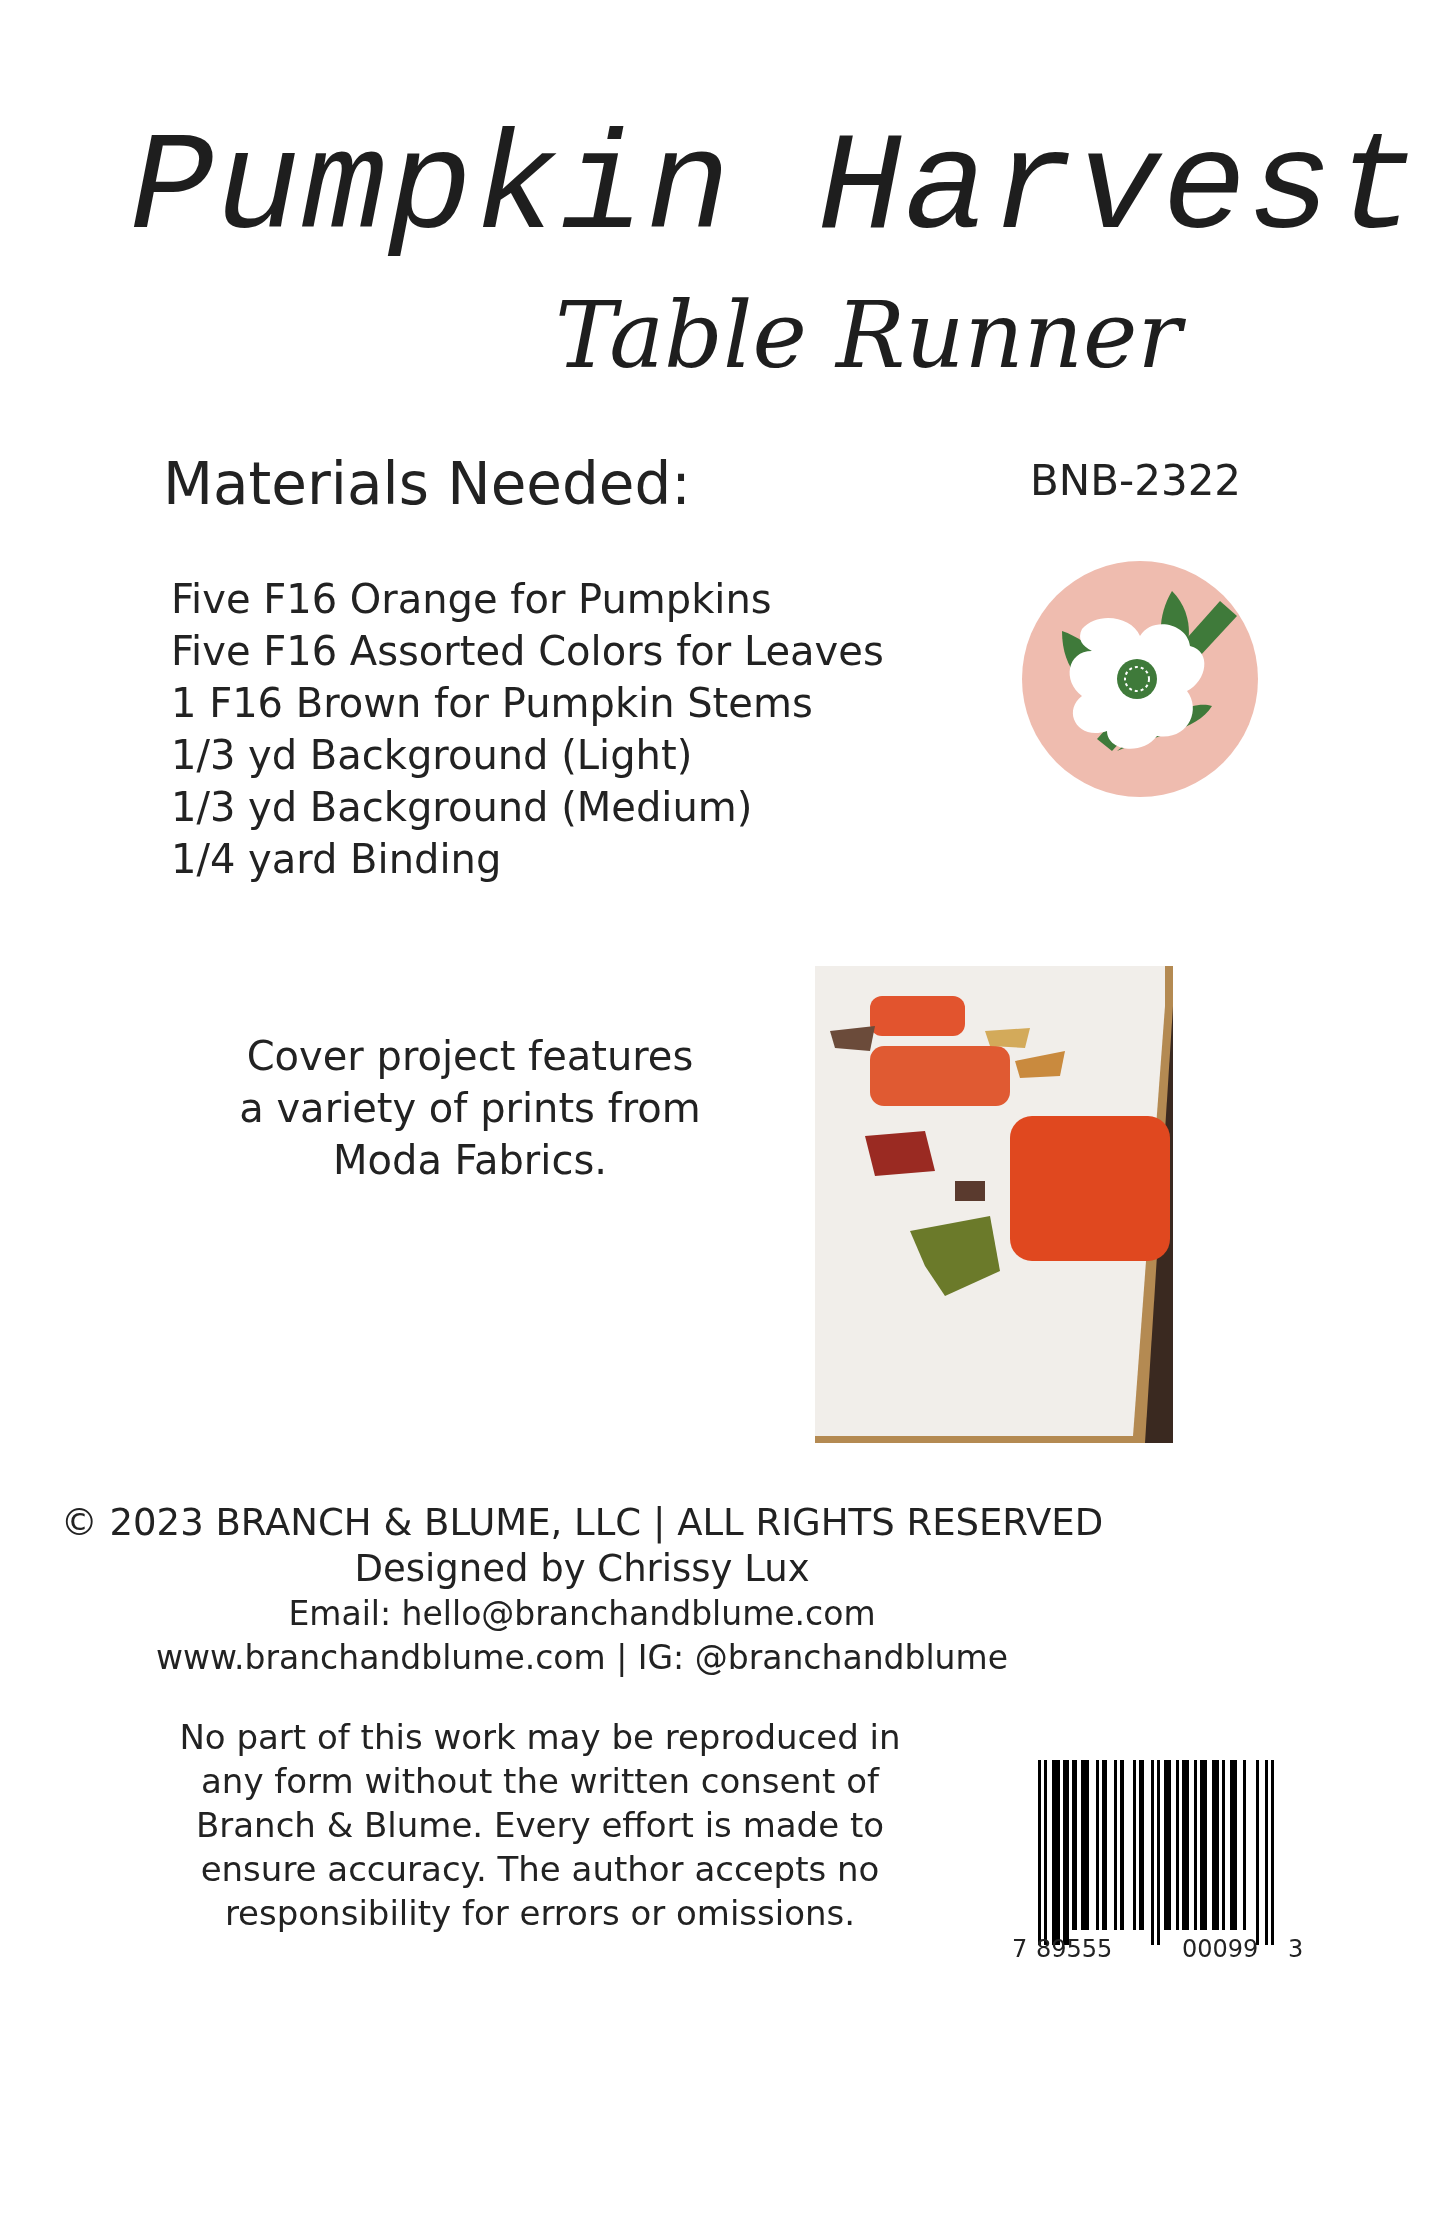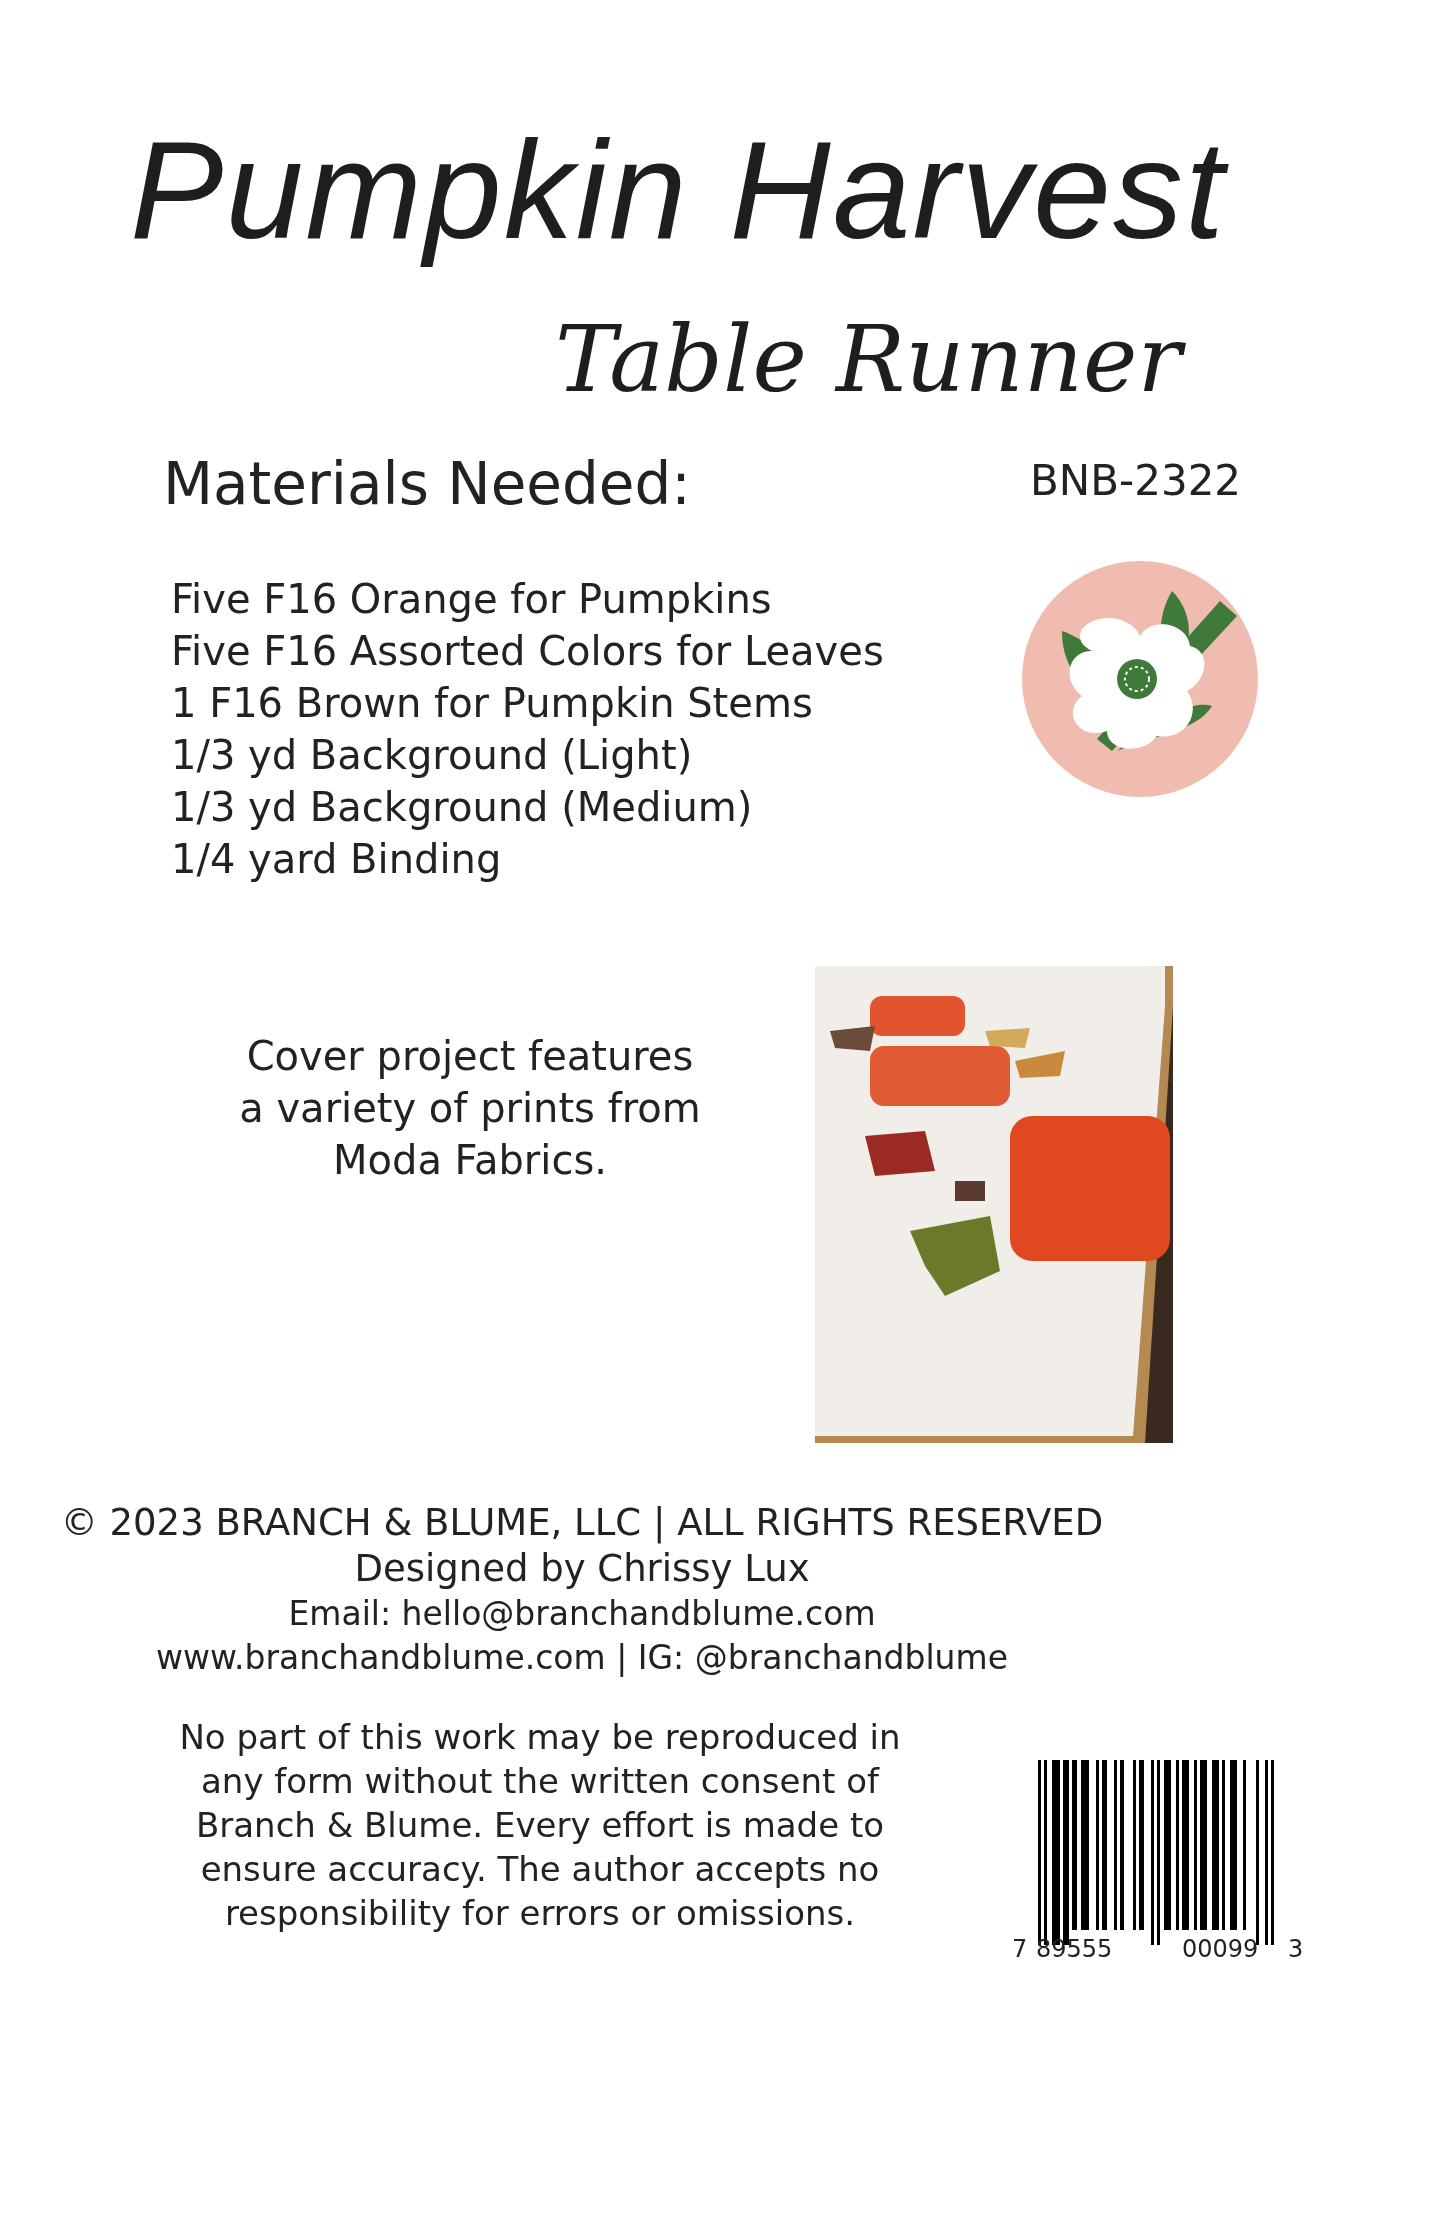--- a/index.html
+++ b/index.html
@@ -1,18 +1,18 @@
 <!DOCTYPE html>
 <html><head>
 <meta charset="utf-8">
 <style>
   html, body { margin:0; padding:0; background:#ffffff; }
   body { width:1445px; height:2233px; position:relative; overflow:hidden; color:#222; font-family:"DejaVu Sans", sans-serif; }
-  .title { position:absolute; left:130px; top:120px; font-family:Liberation Sans, sans-serif; font-style:italic; font-size:140px; color:#1e1e1e; letter-spacing:2px; line-height:1; }
-  .subtitle { position:absolute; left:555px; top:290px; font-family:"DejaVu Serif", serif; font-style:italic; font-size:92px; color:#1e1e1e; line-height:1;margin-top:24px; }
+  .title { position:absolute; left:130px; top:120px; font-family:Liberation Mono, monospace; font-style:italic; font-size:140px; color:#1e1e1e; letter-spacing:2px; line-height:1; }
+  .subtitle { position:absolute; left:555px; top:290px; font-family:"DejaVu Serif", serif; font-style:italic; font-size:92px; color:#1e1e1e; line-height:1; }
   .materials-heading { position:absolute; left:163px; top:450px; font-size:58px; color:#222; }
   .sku { position:absolute; left:1030px; top:448px; font-size:42px; color:#222;margin-top:8px; }
   .materials { position:absolute; left:163px; top:565px; margin:8px; padding:0; list-style:none; }
   .materials li { font-size:40px; line-height:52px; color:#222; }
   .logo { position:absolute; left:1022px; top:561px; width:236px; height:236px; }
   .cover-text { position:absolute; left:230px; top:1030px; width:480px; text-align:center; font-size:40px; line-height:52px; color:#222; }
   .photo { position:absolute; left:815px; top:966px; width:358px; height:477px; overflow:hidden; background:#3b2a22; }
   .footer { position:absolute; left:0; top:1500px; width:1164px; text-align:center; color:#222; }
   .footer .l1 { font-size:37px; line-height:46px; }
   .footer .l2 { font-size:37px; line-height:46px; }

